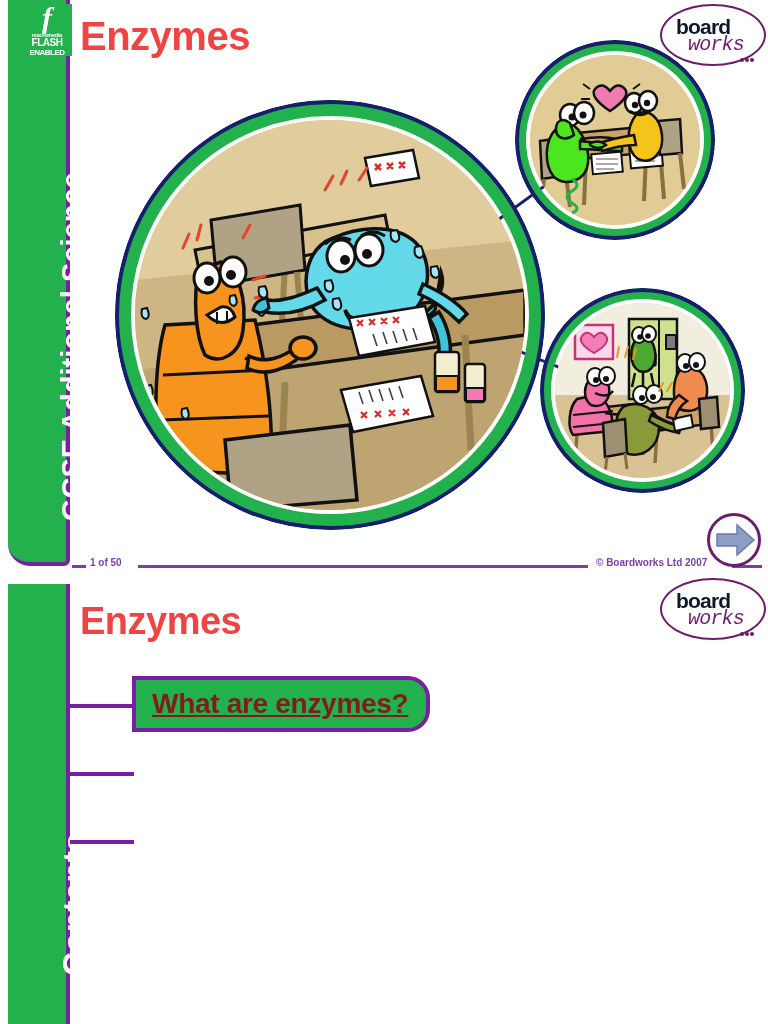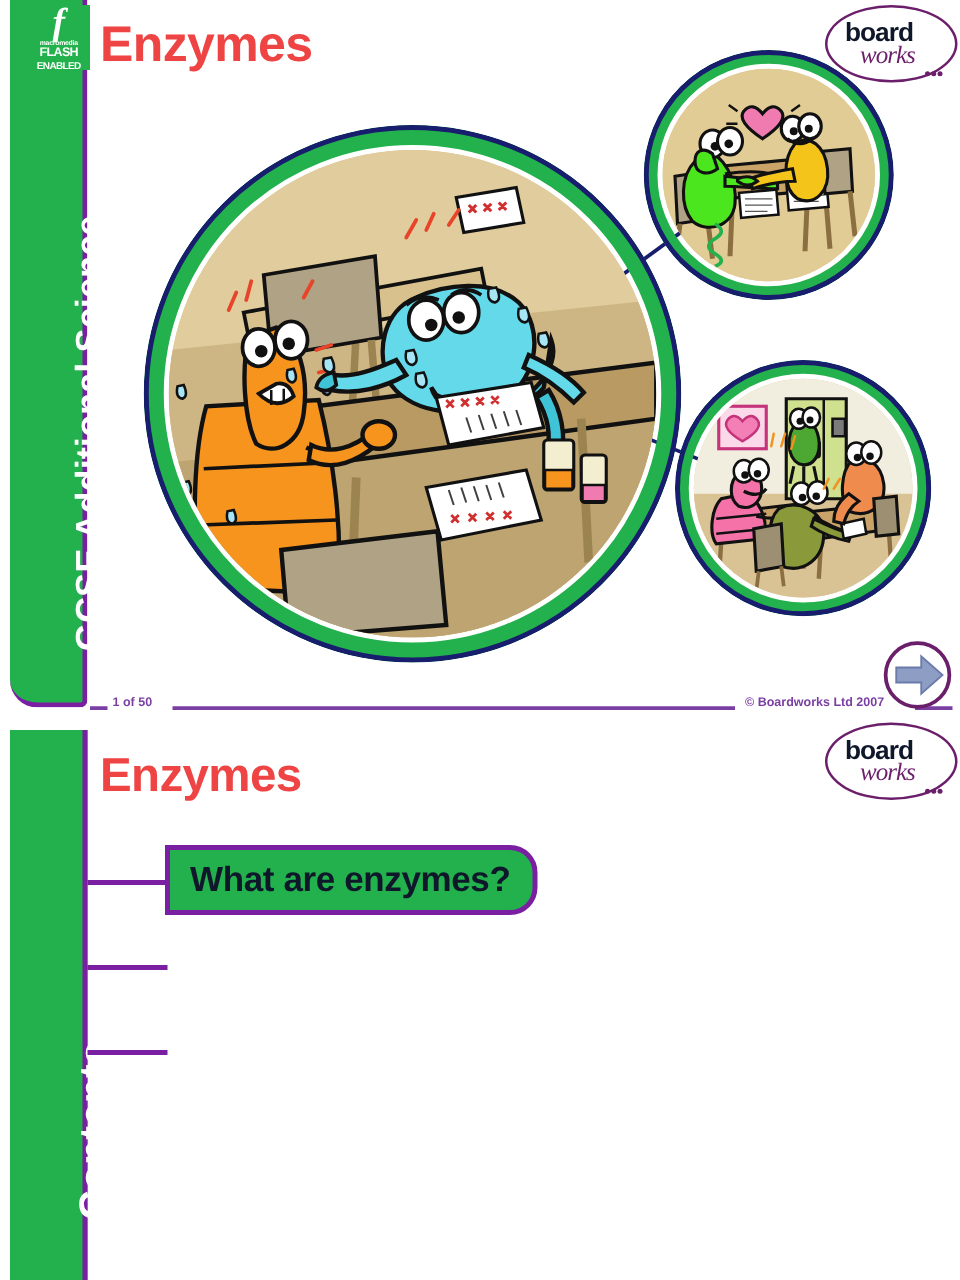--- a/index.html
+++ b/index.html
@@ -63,21 +63,21 @@
     position:absolute; left:0; top:0; width:106px; height:62px;
     border:2.5px solid #6b1f6b; border-radius:50%;
   }
   .bw-board {
     position:absolute; left:16px; top:11px;
     font-size:21px; font-weight:bold; color:#0f172a; letter-spacing:-0.8px;
   }
   .bw-works {
     position:absolute; left:28px; top:29px;
     font-size:20px; font-style:italic; color:#6b1f6b; letter-spacing:-0.8px;
-    font-family:Liberation Serif, serif;
+    font-family:Liberation Mono, monospace;
   }
   .bw-dots { position:absolute; left:80px; top:44px; }
   .bw-dots i { display:inline-block; width:4px; height:4px; border-radius:50%; background:#6b1f6b; margin-right:1px; }
 
   
   .footer { position:absolute; left:72px; top:558px; width:690px; height:14px; }
   .footer-line { position:absolute; top:7px; height:2.5px; background:#7a3fa2; }
   .footer-txt { position:absolute; top:-1px; font-size:10px; color:#7a3fa2; font-weight:bold; white-space:nowrap; }
 
   
@@ -128,21 +128,21 @@
     border:4px solid #7a1fa2;
     border-radius:0 22px 22px 0;
     background:#ffffff;
     display:flex; align-items:center;
     padding:0 18px 0 16px;
   }
   .toc-box span {
     font-size:28px; font-weight:bold; color:#22b14c; white-space:nowrap; letter-spacing:-0.3px;
   }
   .toc-box.active { background:#22b14c; }
-  .toc-box.active span { color:#0f172a; }
+  .toc-box.active span { color:#7f1d1d;text-decoration:underline; }
 </style>
 </head>
 <body>
 
 <div id="slide1">
 
   <div class="illus">
 
     <div class="connector" style="left:400px; top:205px; width:115px; transform:rotate(-36deg);"></div>
     <div class="connector" style="left:420px; top:310px; width:110px; transform:rotate(22deg);"></div>

